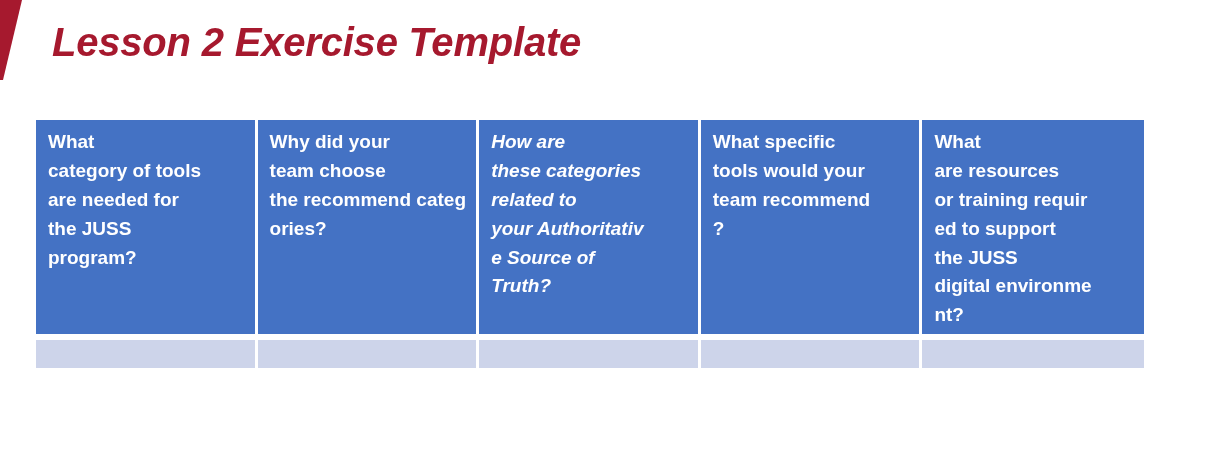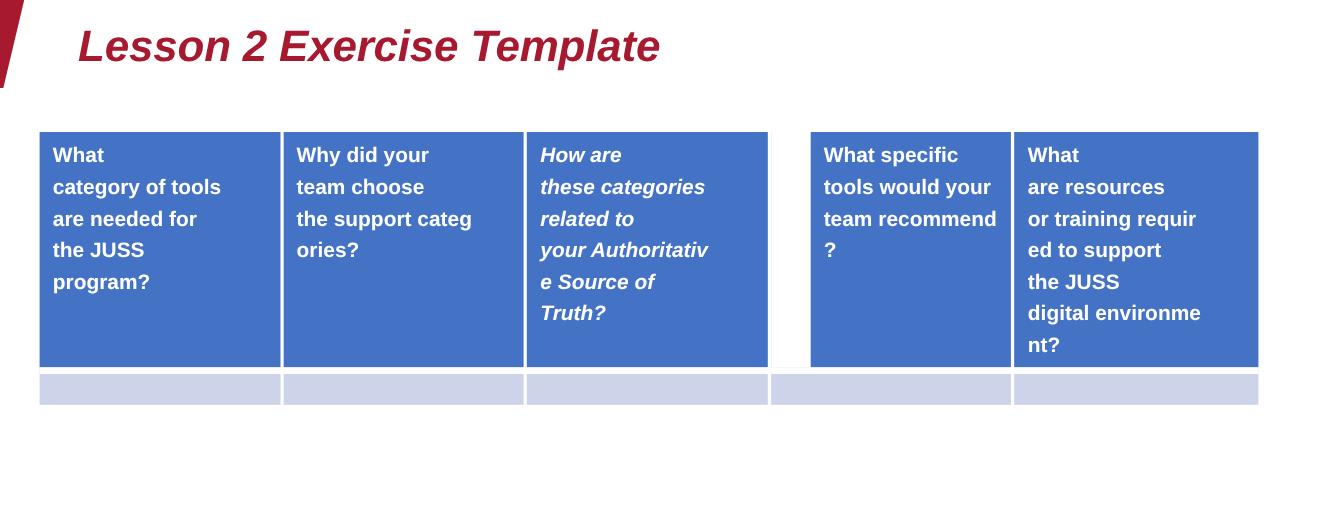--- a/index.html
+++ b/index.html
@@ -37,21 +37,20 @@
     position: absolute;
     left: 52px;
     top: 19px;
     font-size: 40px;
     font-weight: bold;
     font-style: italic;
     color: #A6192E;
     letter-spacing: -0.2px;
     white-space: nowrap;
     line-height: 1.15;
-    margin-left: 19px;
   }
 
   
   .exercise-table {
     position: absolute;
     left: 36px;
     top: 120px;
     width: 1108px;
     border-collapse: separate;
     border-spacing: 0;
@@ -119,33 +118,33 @@
         <td>
           <div class="header-cell" style="white-space: pre-wrap;">What
 category of tools
 are needed for
 the JUSS
 program?</div>
         </td>
         <td>
           <div class="header-cell" style="white-space: pre-wrap;">Why did your
 team choose
-the support categ
+the recommend categ
 ories?</div>
         </td>
         <td>
           <div class="header-cell" style="white-space: pre-wrap; font-style: italic;">How are
 these categories
 related to
 your Authoritativ
 e Source of
 Truth?</div>
         </td>
         <td>
-          <div class="header-cell" style="white-space: pre-wrap; margin-left: 36px;">What specific
+          <div class="header-cell" style="white-space: pre-wrap;">What specific
 tools would your
 team recommend
 ?</div>
         </td>
         <td>
           <div class="header-cell last" style="white-space: pre-wrap;">What
 are resources
 or training requir
 ed to support
 the JUSS

